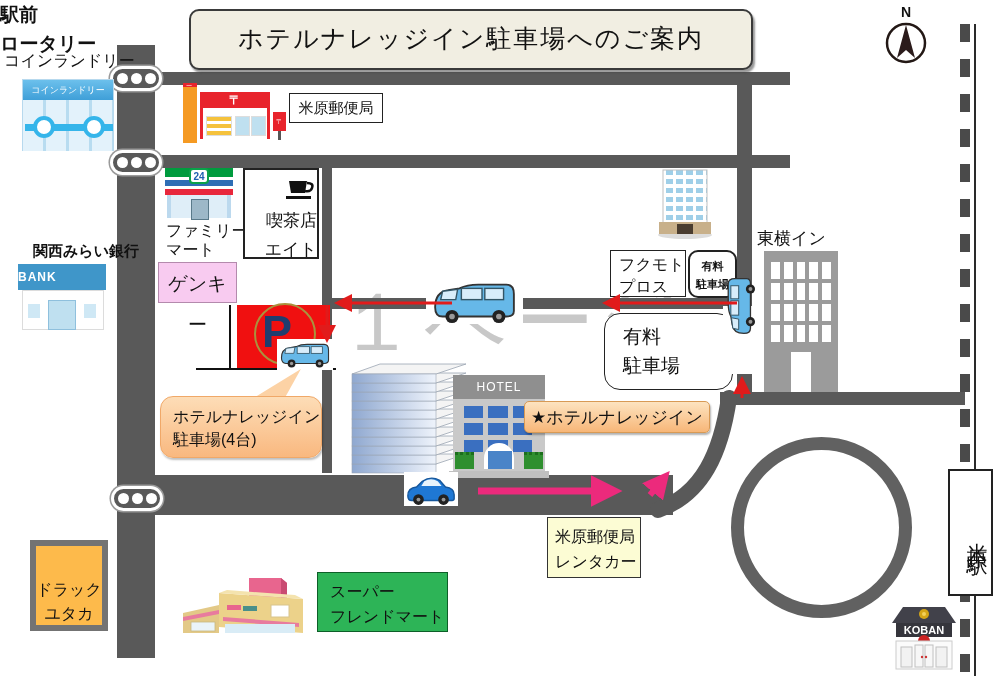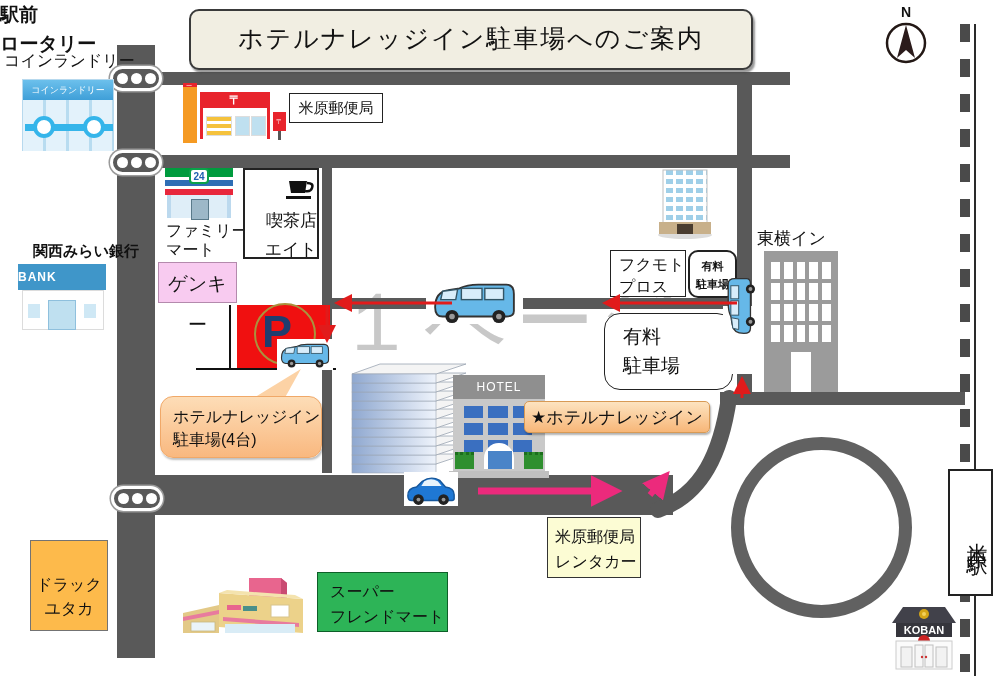--- a/index.html
+++ b/index.html
@@ -39,21 +39,21 @@
   .paid-small{left:688px;top:250px;width:49px;height:48px;border-radius:10px;border-width:2px;
       font-size:11px;font-weight:bold;text-align:center;line-height:1.6;padding-top:6px;}
   .paid-large{left:604px;top:313px;width:129px;height:77px;border-radius:16px;
       font-size:19px;line-height:1.5;padding:9px 0 0 18px;}
   .banner{left:524px;top:401px;width:186px;height:32px;z-index:5;position:absolute;
       background:linear-gradient(#fde3c0,#f7b678);border:1px solid #d89a55;border-radius:5px;
       text-align:center;line-height:31px;font-size:17px;box-sizing:border-box;
       box-shadow:1px 2px 2px rgba(0,0,0,.3);}
   .nippon{left:547px;top:517px;width:94px;height:61px;background:#fcfcd4;border:1px solid #333;
       font-size:16px;line-height:1.55;padding:7px 0 0 7px;}
-  .drug{left:30px;top:540px;width:78px;height:91px;background:#fdba4b;border:1px solid #737373;
+  .drug{left:30px;top:540px;width:78px;height:91px;background:#fdba4b;border:6px solid #737373;
       position:absolute;z-index:5;font-size:16px;line-height:1.5;text-align:center;
       padding-top:32px;box-sizing:border-box;}
   .fmart{left:317px;top:572px;width:131px;height:60px;background:#2db457;border:1px solid #0d5f28;
       position:absolute;z-index:5;font-size:16px;line-height:1.55;padding:7px 0 3px 12px;box-sizing:border-box;}
   .rotary-txt{left:756px;top:494px;z-index:5;font-size:19px;font-weight:600;line-height:1.55;}
   .station{left:948px;top:469px;width:45px;height:127px;border:2px solid #222;background:#fff;
       position:absolute;z-index:5;box-sizing:border-box;display:flex;justify-content:center;
       writing-mode:vertical-rl;font-size:21px;letter-spacing:7px;padding-top:8px;}
   
   .pk-red{left:237px;top:305px;width:93px;height:63px;background:#f01010;z-index:4;}

